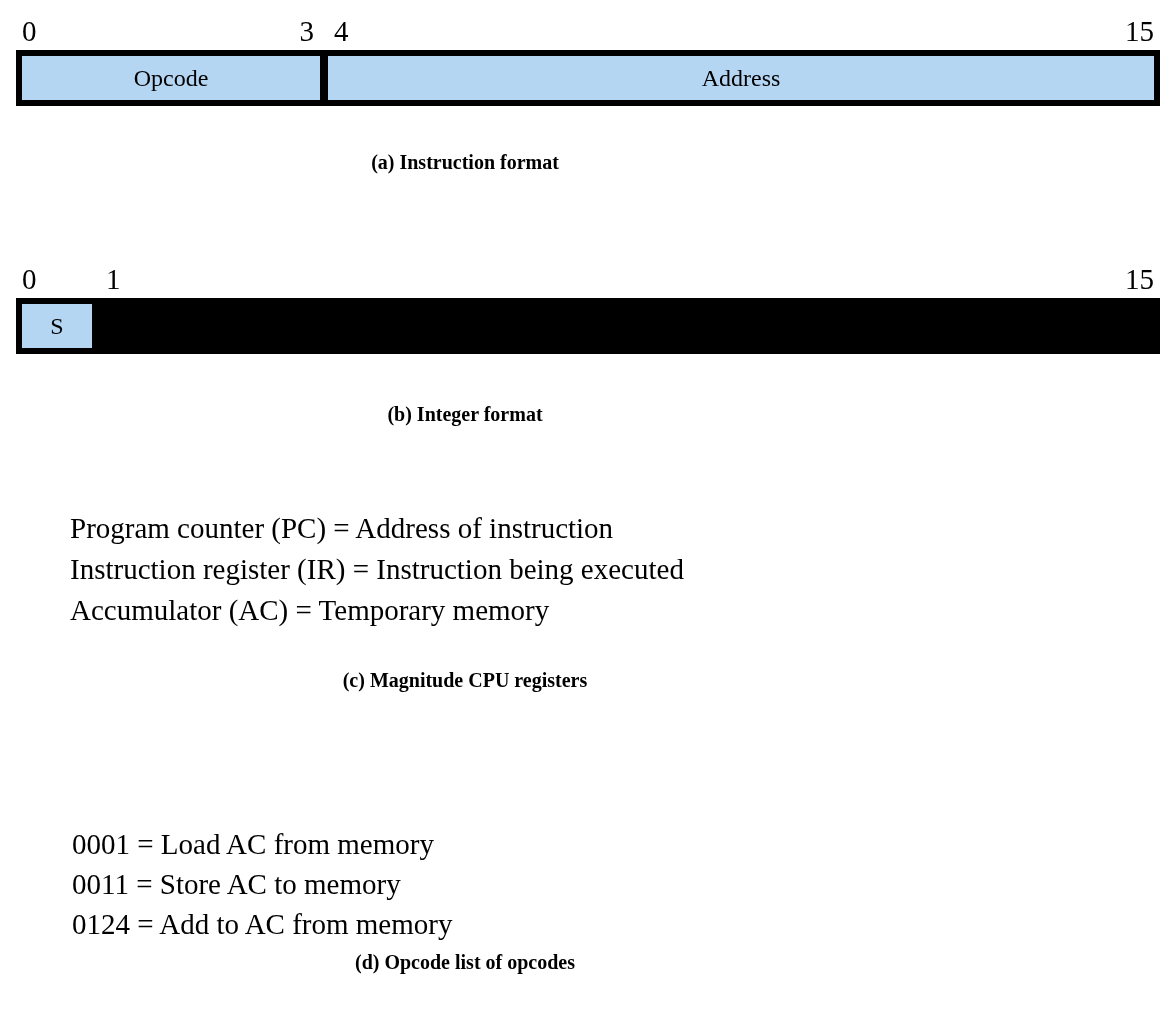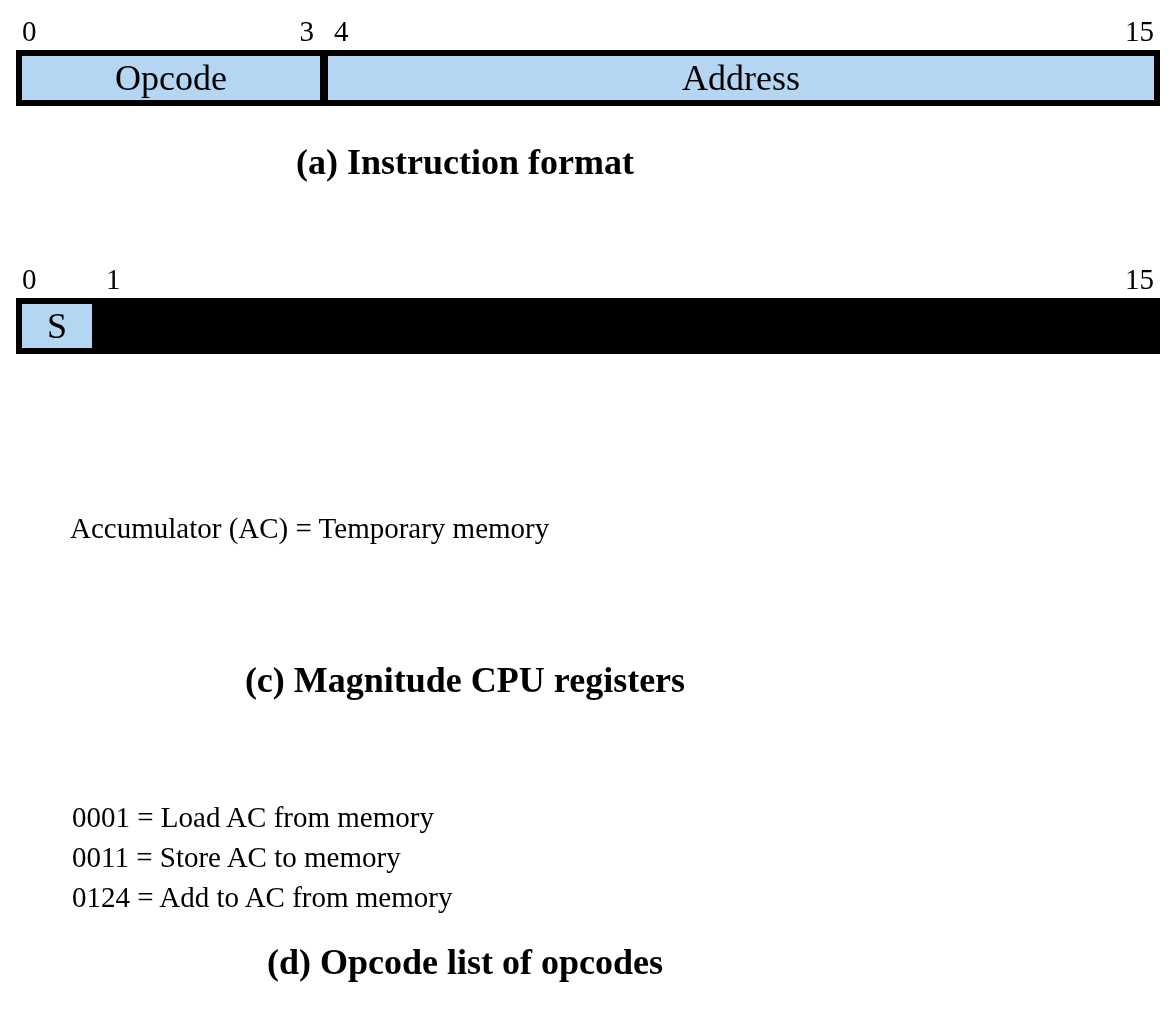--- a/index.html
+++ b/index.html
@@ -46,33 +46,33 @@
     box-sizing: border-box;
     padding: 6px;
     display: flex;
     gap: 8px;
   }
   .bar .cell {
     background: var(--field-fill, #b5d6f3);
     display: flex;
     align-items: center;
     justify-content: center;
-    font-size: 36px;
+    font-size: 24px;
     overflow: hidden;
   }
   .bar .cell.grow { flex: 1 1 auto; }
 
   
   .caption {
     position: absolute;
     left: 0;
     width: 930px;
     text-align: center;
     font-weight: bold;
-    font-size: 36px;
+    font-size: 20px;
     line-height: 36px;
   }
 
   
   .textblock {
     position: absolute;
     font-size: 29px;
   }
   .textblock div { white-space: nowrap; }
   .registers div { line-height: 41px; }
@@ -114,28 +114,31 @@
       <span>15</span>
     </div>
   </div>
 
   <div class="bar" style="top:298px">
     <div class="cell" style="flex:0 0 70px">
       <span>S</span>
     </div>
   </div>
 
+  <div class="caption" style="top:396px">(b) Integer format</div>
 
   <div class="textblock registers" style="top:508px; left:70px">
+    <div>Program counter (PC) = Address of instruction</div>
+    <div>Instruction register (IR) = Instruction being executed</div>
     <div>Accumulator (AC) = Temporary memory</div>
   </div>
 
   <div class="caption" style="top:662px">(c) Magnitude CPU registers</div>
 
-  <div class="textblock opcodes" style="top:797px; left:72px">
+  <div class="textblock opcodes" style="top:824px; left:72px">
     <div>0001 = Load AC from memory</div>
     <div>0011 = Store AC to memory</div>
     <div>0124 = Add to AC from memory</div>
   </div>
 
   <div class="caption" style="top:944px">(d) Opcode list of opcodes</div>
 
 </div>
 
 </body></html>

